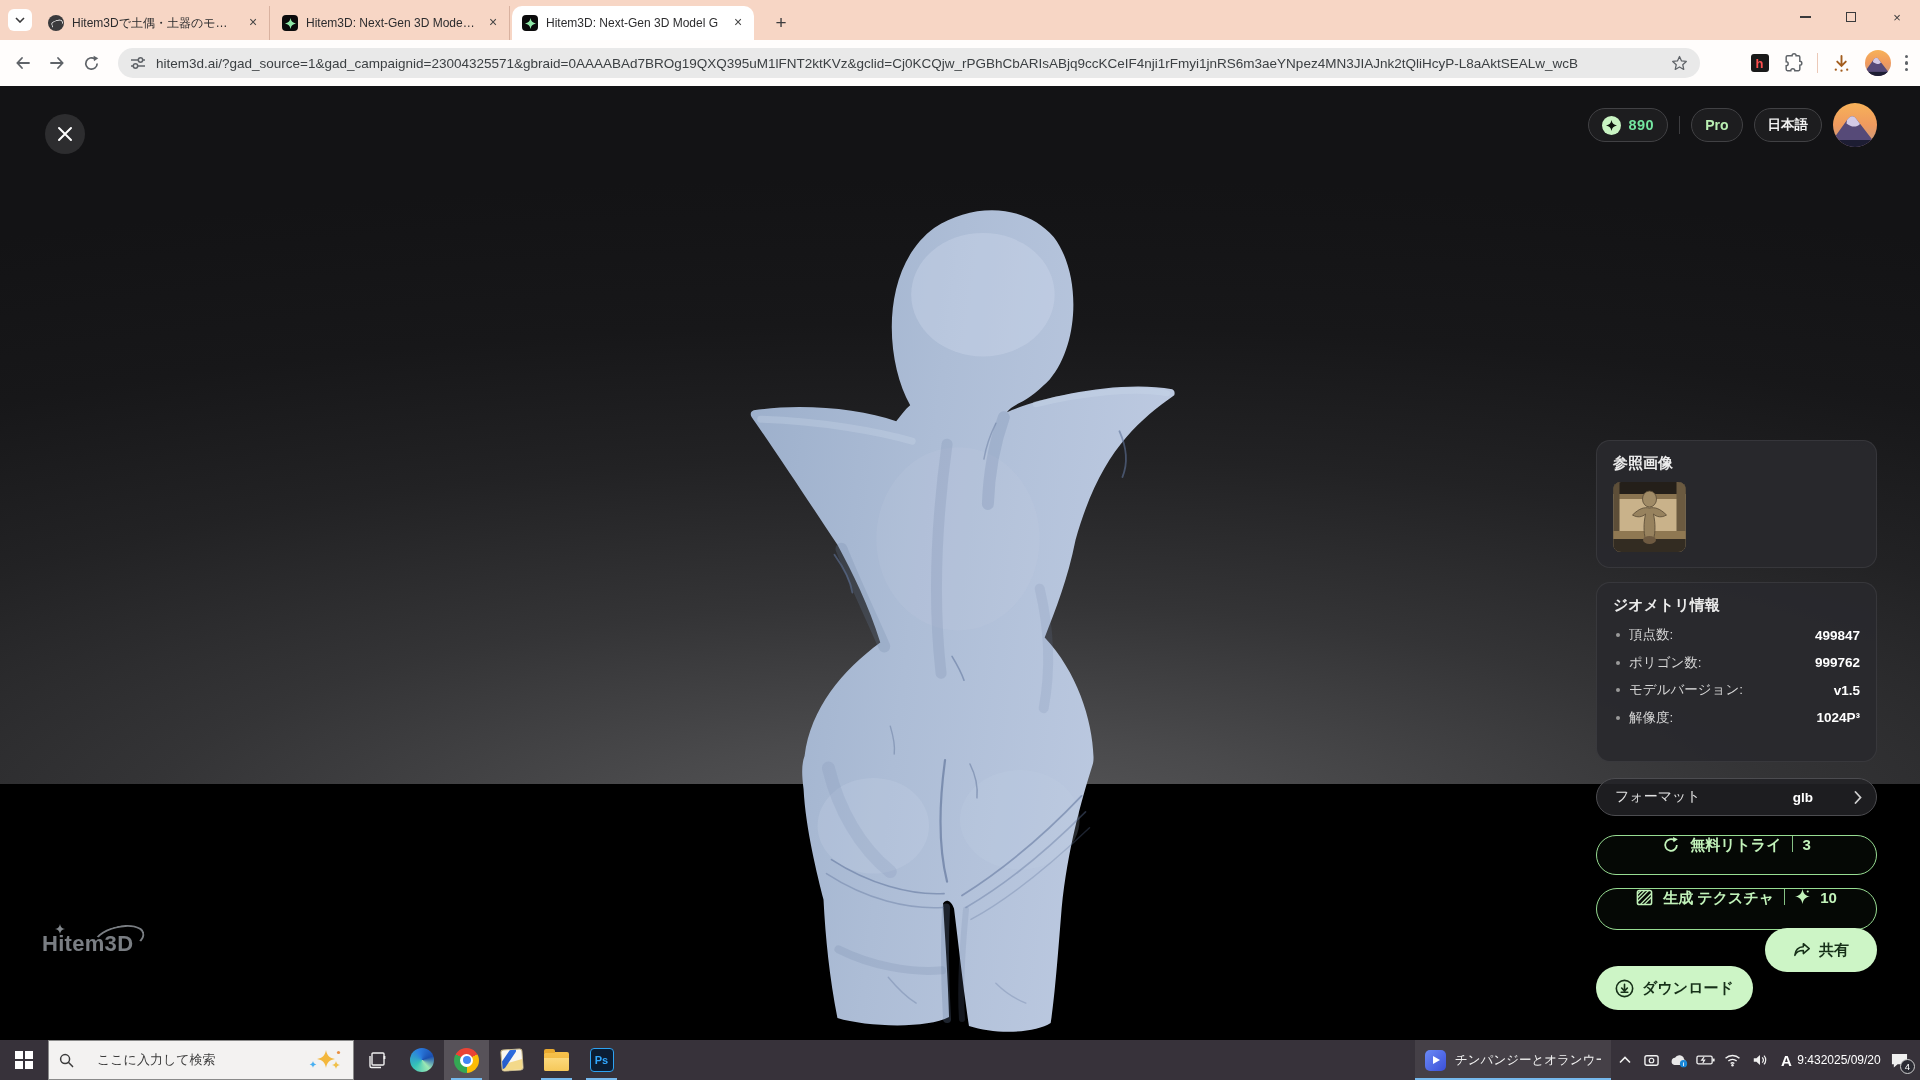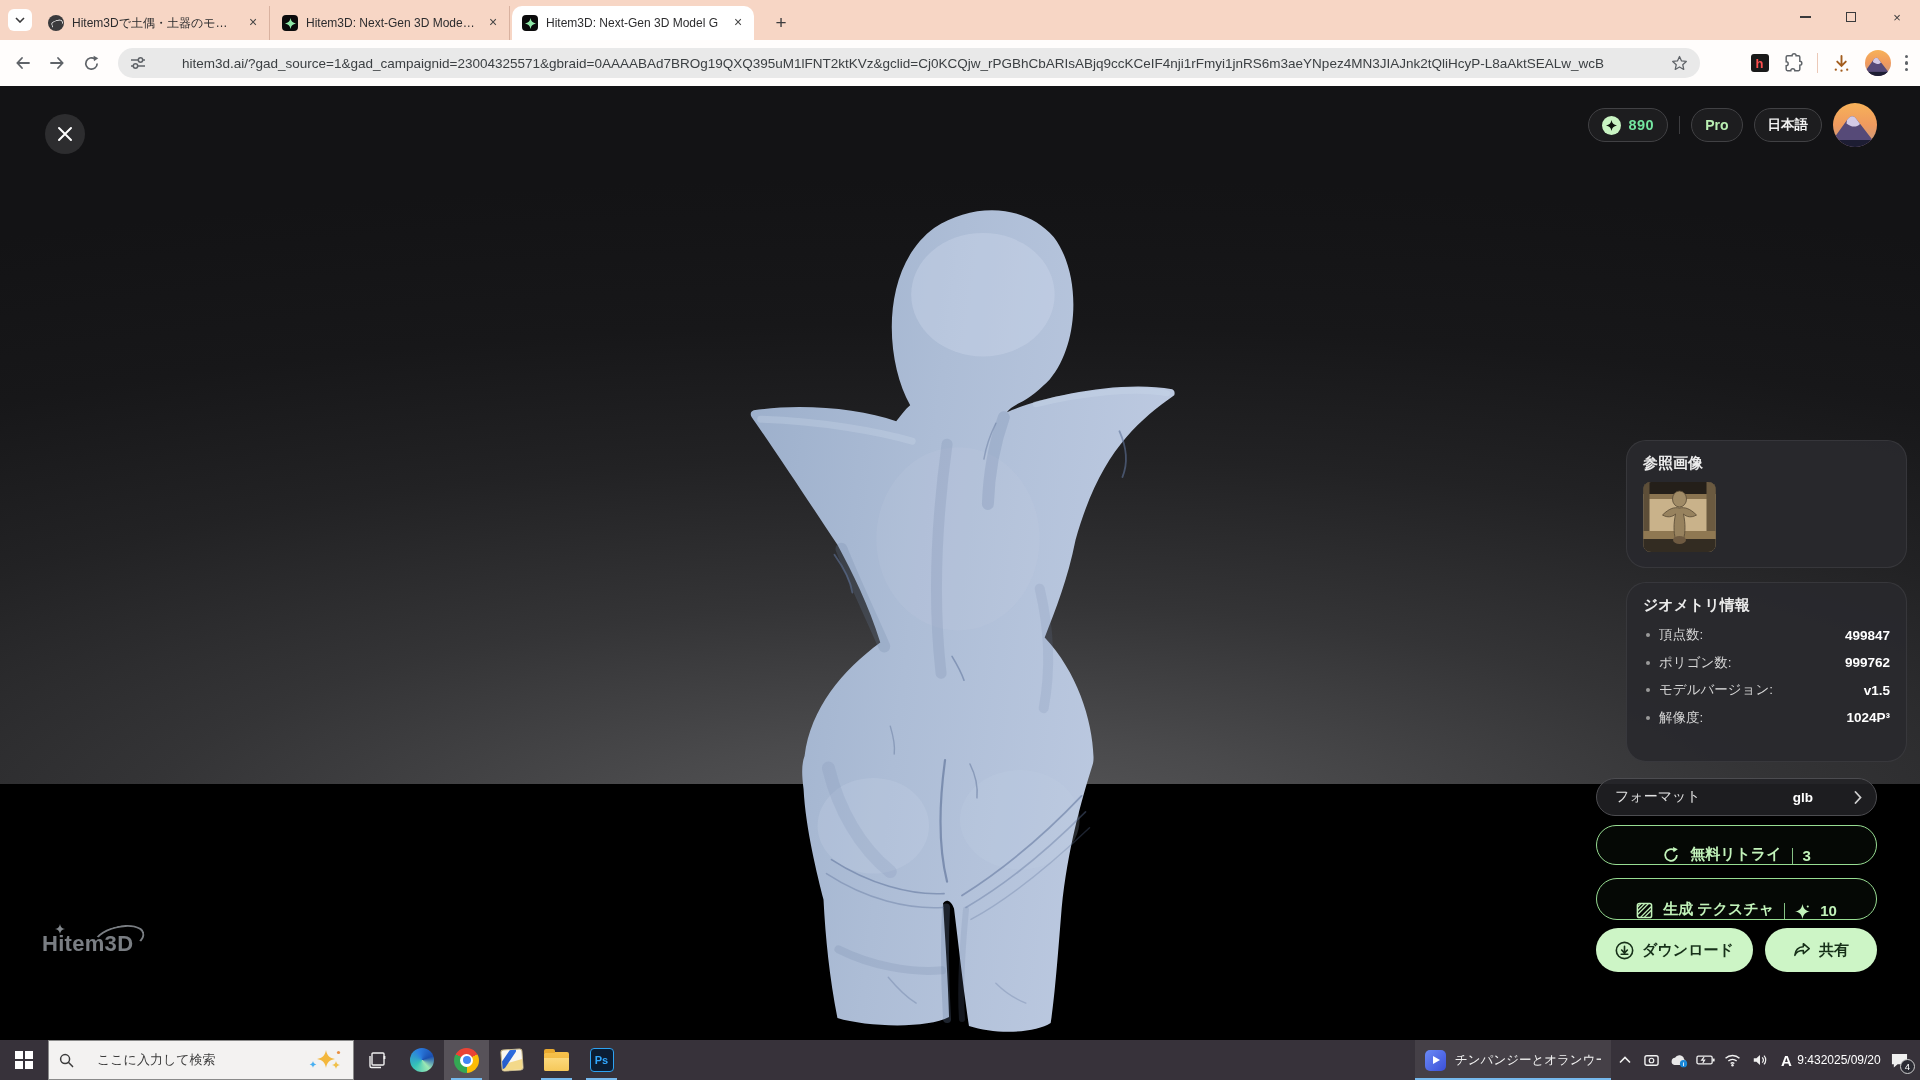--- a/index.html
+++ b/index.html
@@ -36,21 +36,21 @@
   .winbtn .mn { width:11px; height:1.6px; background:#3a3a3c; }
 
   
   .toolbar { position:absolute; left:0; top:40px; width:1920px; height:46px; background:#fffdfc;
              display:flex; align-items:center; }
   .navbtn { width:34px; height:34px; display:flex; align-items:center; justify-content:center;
             border-radius:50%; flex:none; }
   .addressbar { position:absolute; left:118px; top:8px; width:1582px; height:30px;
                 background:#e9e9e9; border-radius:15px; display:flex; align-items:center;
                 padding:0 12px; gap:10px; }
-  .urltext { font-size:13.5px; color:#3c4043; white-space:nowrap; overflow:hidden; flex:1;margin-left:26px; }
+  .urltext { font-size:13.5px; color:#3c4043; white-space:nowrap; overflow:hidden; flex:1; }
   .tbicons { position:absolute; right:0; top:0; height:46px; display:flex; align-items:center;
              gap:14px; padding-right:12px; }
   .ext-h { width:18px; height:18px; background:#191919; border-radius:3px; color:#ff4f4f;
            font-weight:bold; font-size:13px; display:flex; align-items:center; justify-content:center; }
   .tb-divider { width:1px; height:20px; background:#ecc9b8; }
   .kebab { display:flex; flex-direction:column; gap:3px; }
   .kebab i { width:3.5px; height:3.5px; border-radius:50%; background:#5f6368; }
   .avatar-mini { width:26px; height:26px; border-radius:50%; overflow:hidden; flex:none; }
 
   
@@ -76,50 +76,50 @@
 
   .watermark { position:absolute; left:42px; top:845px; color:#90959b; opacity:.85; }
   .watermark .wm-text { font-size:22px; font-weight:bold; letter-spacing:.3px; position:relative; }
   .watermark .wm-swoosh { position:absolute; right:-12px; top:-5px; width:52px; height:26px;
           border:2px solid #90959b; border-radius:50%; border-bottom-color:transparent;
           border-left-color:transparent; transform:rotate(-14deg); }
   .wm-star { position:absolute; left:13px; top:-7px; }
 
   
   .panel { position:absolute; left:1596px; width:281px; background:rgba(41,41,45,.93);
-           border:1px solid rgba(255,255,255,.07); border-radius:20px; padding:13px 16px;margin-left:30px; }
+           border:1px solid rgba(255,255,255,.07); border-radius:14px; padding:13px 16px; }
   .panel-title { color:#ececec; font-size:15px; font-weight:bold; }
   .ref-panel { top:354px; height:128px; }
   .ref-thumb { margin-top:9px; width:73px; height:70px; border-radius:8px; overflow:hidden; }
   .geo-panel { top:496px; height:180px; }
   .geo-rows { margin-top:11px; display:flex; flex-direction:column; gap:9.5px; }
   .geo-row { display:flex; align-items:center; font-size:13.5px; }
   .geo-row .dot { width:4px; height:4px; border-radius:50%; background:#9a9a9a; margin:0 9px 0 3px; }
   .geo-label { color:#d6d6d6; }
   .geo-value { margin-left:auto; color:#fff; font-weight:600; }
 
   .format-pill { position:absolute; left:1596px; top:692px; width:281px; height:38px;
                  border:1px solid #4c4c50; border-radius:19px; background:rgba(34,34,38,.85);
                  display:flex; align-items:center; padding:0 14px 0 18px;gap:36px; }
   .format-label { color:#e2e2e2; font-size:14px; }
   .format-value { margin-left:auto; color:#fff; font-size:13.5px; font-weight:bold; margin-right:5px; }
 
   .btn-outline { position:absolute; left:1596px; width:281px; border:1px solid #97dc92;
                  border-radius:21px; background:rgba(120,200,120,.04); color:#c2f3ba;
-                 display:flex; align-items:flex-end; justify-content:center; gap:10px;
-                 font-size:15px; font-weight:bold; }
+                 display:flex; align-items:flex-start; justify-content:center; gap:10px;
+                 font-size:15px; font-weight:bold;margin-top:10px; }
   .btn-retry { top:739px; height:40px; }
   .btn-texture { top:792px; height:42px; }
   .grn-div { width:1px; height:16px; background:#85c184; }
   .btn-row { position:absolute; left:1596px; top:842px; width:281px; height:44px;
              display:flex; justify-content:space-between; }
   .btn-fill { height:44px; border-radius:22px; background:#cdf5c6; color:#173019;
               display:flex; align-items:center; justify-content:center; gap:8px;
               font-size:15px; font-weight:bold; }
-  .btn-download { width:157px; }
+  .btn-download { width:157px;margin-top:38px; }
   .btn-share { width:112px; }
 
   
   .taskbar { position:absolute; left:0; top:1040px; width:1920px; height:40px;
              background:#37323a; display:flex; align-items:stretch; color:#f0f0f0; }
   .tb-start { width:48px; display:flex; align-items:center; justify-content:center; }
   .winlogo { display:grid; grid-template-columns:8px 8px; grid-template-rows:8px 8px; gap:1.6px; }
   .winlogo i { background:#fff; }
   .tb-search { width:306px; background:#f3f2f1; border:1px solid #8a8a8a; display:flex;
                align-items:center; padding:0 10px; gap:23px; }

